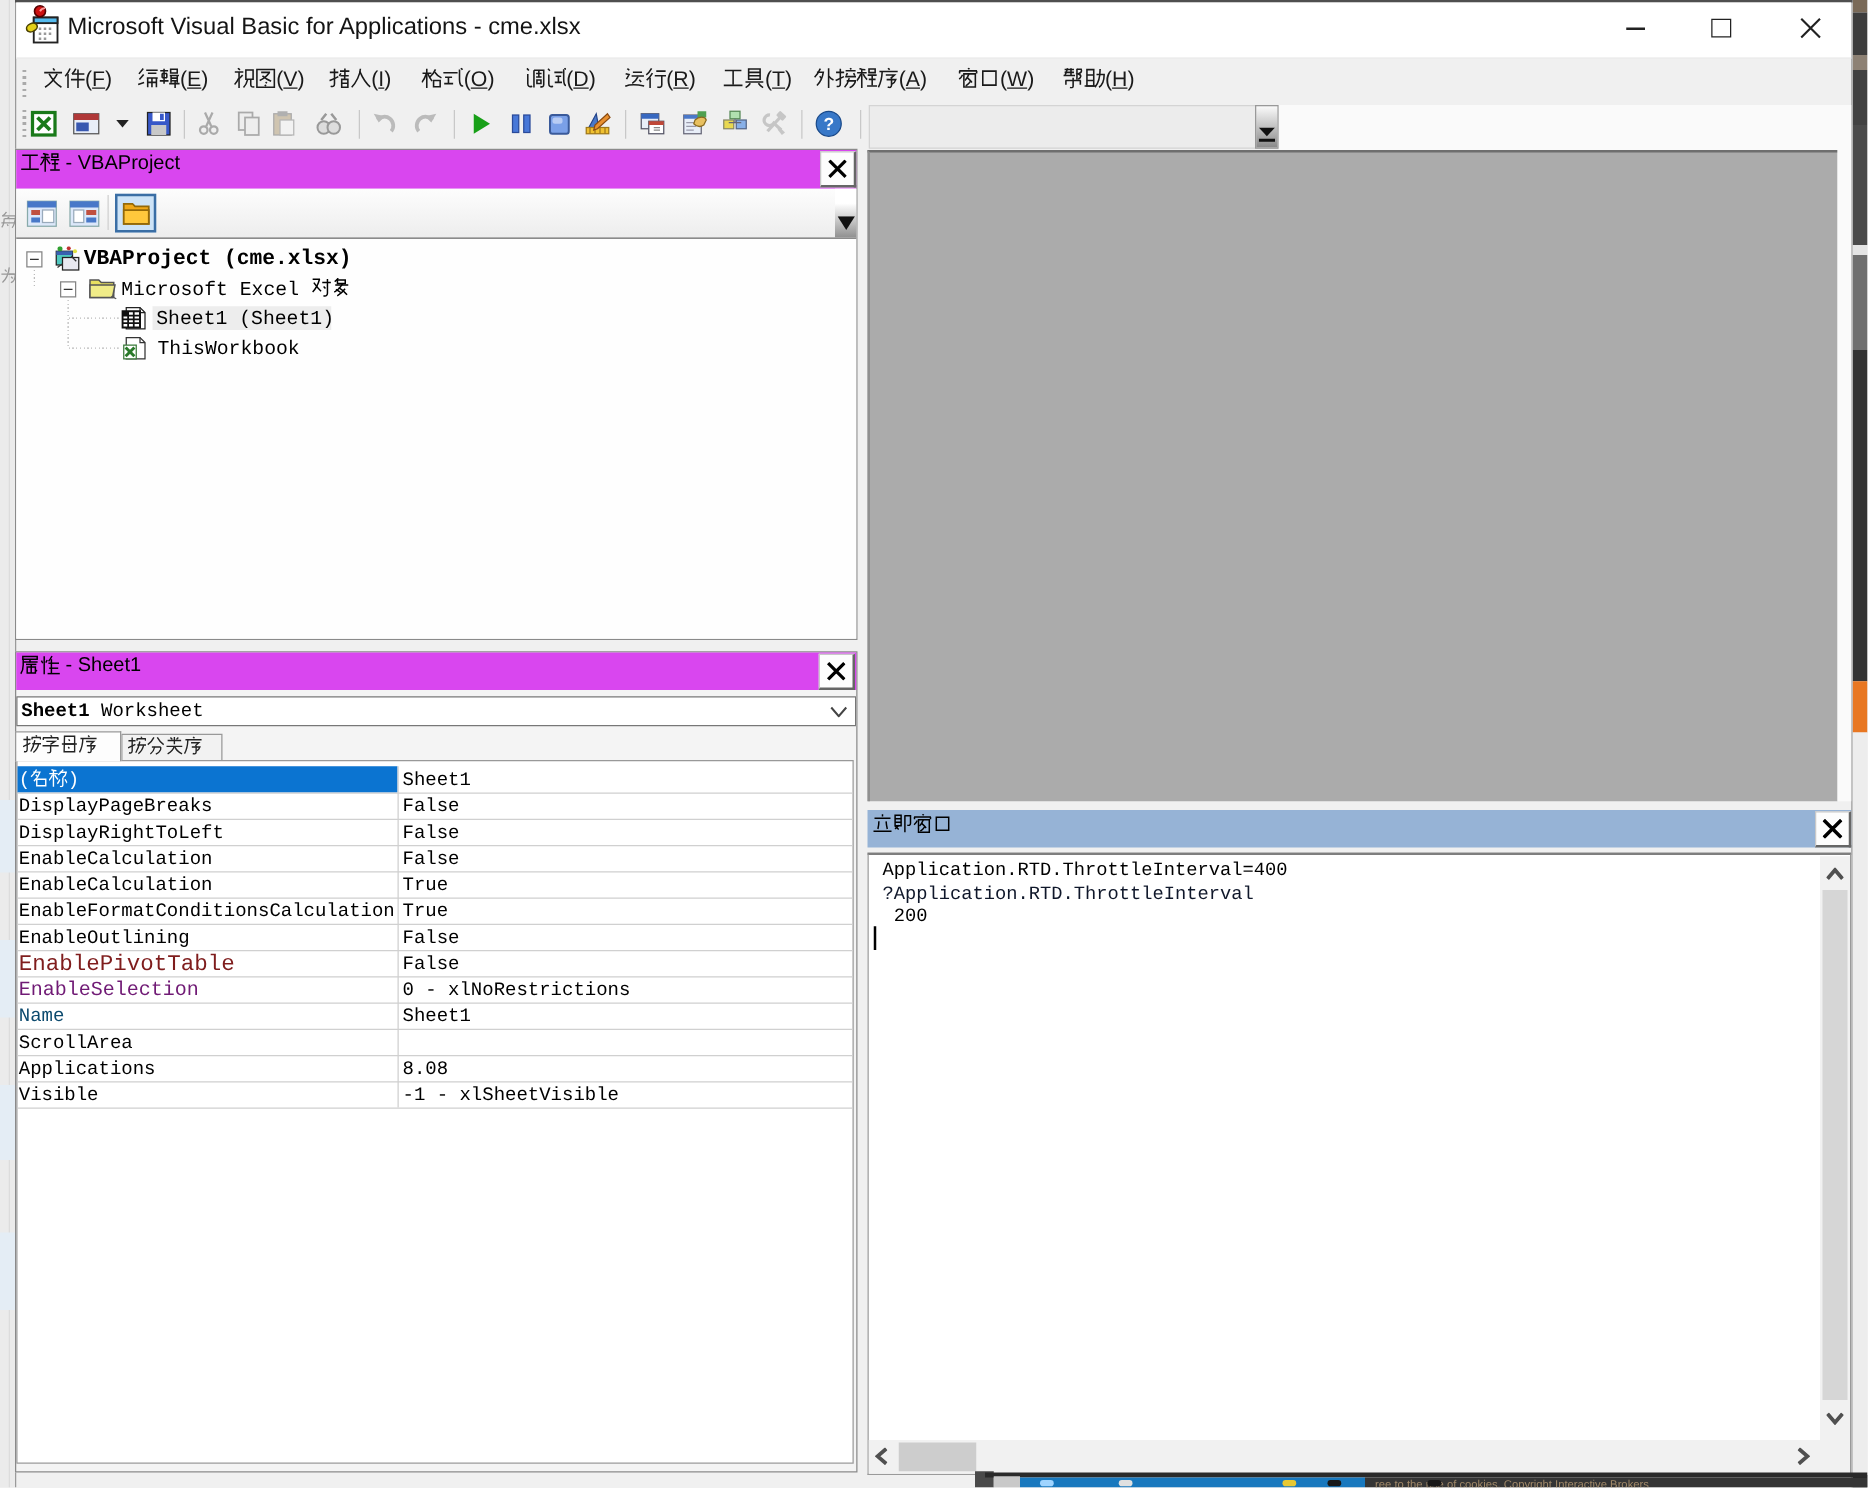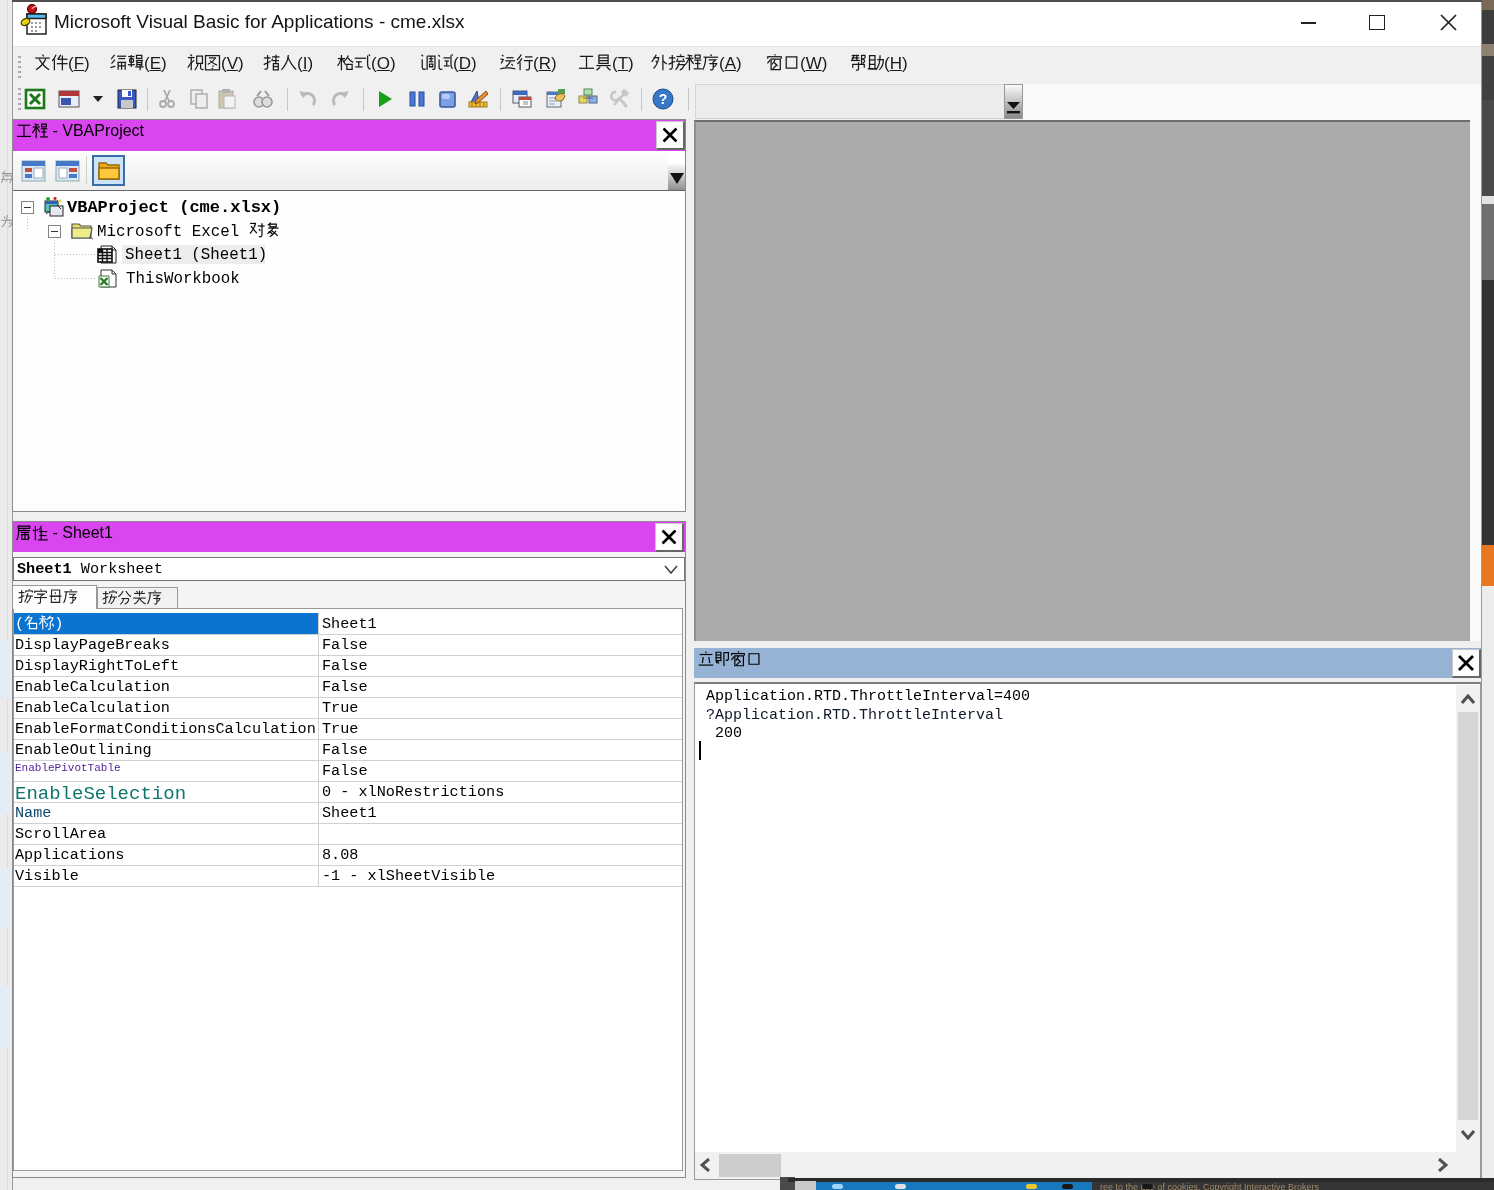--- a/index.html
+++ b/index.html
@@ -729,24 +729,24 @@
 <div class="abs" style="left:14px;top:697px;width:668px;height:1px;background:#d0d0d0"></div>
 <div class="abs mono" style="left:15px;top:699px;font-size:15.2px;color:#000;white-space:nowrap">EnableCalculation</div>
 <div class="abs mono" style="left:322px;top:699px;font-size:15.2px;color:#000;white-space:nowrap">True</div>
 <div class="abs" style="left:14px;top:718px;width:668px;height:1px;background:#d0d0d0"></div>
 <div class="abs mono" style="left:15px;top:720px;font-size:15.2px;color:#000;white-space:nowrap">EnableFormatConditionsCalculation</div>
 <div class="abs mono" style="left:322px;top:720px;font-size:15.2px;color:#000;white-space:nowrap">True</div>
 <div class="abs" style="left:14px;top:739px;width:668px;height:1px;background:#d0d0d0"></div>
 <div class="abs mono" style="left:15px;top:741px;font-size:15.2px;color:#000;white-space:nowrap">EnableOutlining</div>
 <div class="abs mono" style="left:322px;top:741px;font-size:15.2px;color:#000;white-space:nowrap">False</div>
 <div class="abs" style="left:14px;top:760px;width:668px;height:1px;background:#d0d0d0"></div>
-<div class="abs mono" style="left:15px;top:762px;font-size:11px;color:#4c1d95;white-space:nowrap">EnablePivotTable</div>
+<div class="abs mono" style="left:15px;top:762px;font-size:18px;color:#7f1d1d;white-space:nowrap">EnablePivotTable</div>
 <div class="abs mono" style="left:322px;top:762px;font-size:15.2px;color:#000;white-space:nowrap">False</div>
 <div class="abs" style="left:14px;top:781px;width:668px;height:1px;background:#d0d0d0"></div>
-<div class="abs mono" style="left:15px;top:783px;font-size:19px;color:#0f766e;white-space:nowrap">EnableSelection</div>
+<div class="abs mono" style="left:15px;top:783px;font-size:16px;color:#701a75;white-space:nowrap">EnableSelection</div>
 <div class="abs mono" style="left:322px;top:783px;font-size:15.2px;color:#000;white-space:nowrap">0 - xlNoRestrictions</div>
 <div class="abs" style="left:14px;top:802px;width:668px;height:1px;background:#d0d0d0"></div>
 <div class="abs mono" style="left:15px;top:804px;font-size:15.2px;color:#0c4a6e;white-space:nowrap">Name</div>
 <div class="abs mono" style="left:322px;top:804px;font-size:15.2px;color:#000;white-space:nowrap">Sheet1</div>
 <div class="abs" style="left:14px;top:823px;width:668px;height:1px;background:#d0d0d0"></div>
 <div class="abs mono" style="left:15px;top:825px;font-size:15.2px;color:#000;white-space:nowrap">ScrollArea</div>
 <div class="abs" style="left:14px;top:844px;width:668px;height:1px;background:#d0d0d0"></div>
 <div class="abs mono" style="left:15px;top:846px;font-size:15.2px;color:#000;white-space:nowrap">Applications</div>
 <div class="abs mono" style="left:322px;top:846px;font-size:15.2px;color:#000;white-space:nowrap">8.08</div>
 <div class="abs" style="left:14px;top:865px;width:668px;height:1px;background:#d0d0d0"></div>

